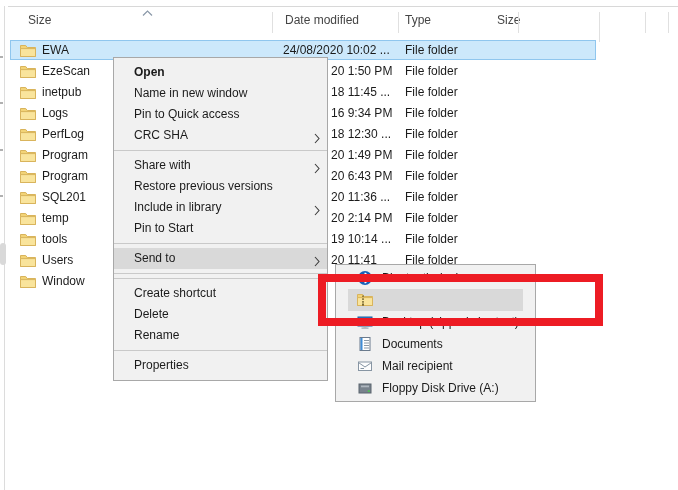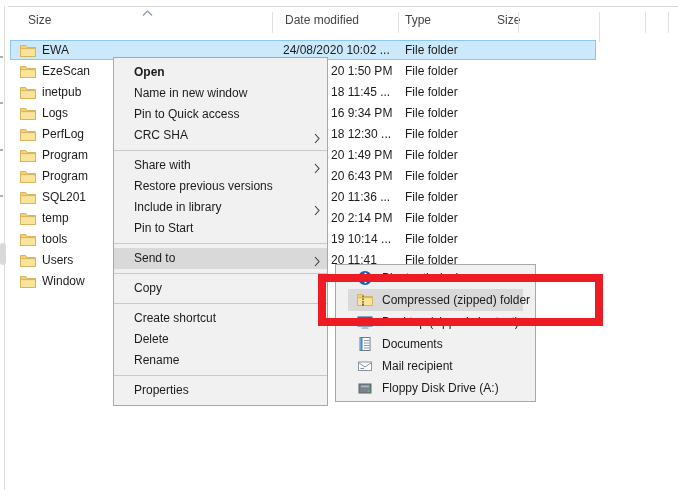--- a/index.html
+++ b/index.html
@@ -215,21 +215,20 @@
       <span class="arrow"><svg width="6" height="11">
             <path d="M1 1 L5 5.5 L1 10" stroke="#3c3c3c" stroke-width="1.1" fill="none"></path>
           </svg></span></div>
     <div class="mi"><span>Pin to Start</span></div>
     <div class="msep"></div>
     <div class="mi hl"><span>Send to</span>
       <span class="arrow"><svg width="6" height="11">
             <path d="M1 1 L5 5.5 L1 10" stroke="#3c3c3c" stroke-width="1.1" fill="none"></path>
           </svg></span></div>
     <div class="msep"></div>
-    <div class="mi"><span>Copy</span></div>
     <div class="msep"></div>
     <div class="mi"><span>Create shortcut</span></div>
     <div class="mi"><span>Delete</span></div>
     <div class="mi"><span>Rename</span></div>
     <div class="msep"></div>
     <div class="mi"><span>Properties</span></div>
   </div>
 
   <div class="smenu">
     <div class="si">
@@ -243,21 +242,20 @@
     </div>
     <div class="si hl">
       <span class="sicon">
         <svg width="16" height="16">
             <path d="M0.5 2.5 h5.2 l1.6 2 h8.2 v9 h-15 z" fill="#f2d377" stroke="#d9b45c"></path>
         <path d="M0.5 5.6 h15 v7.9 h-15 z" fill="#f9e49c" stroke="#d9b45c"></path>
         <line x1="6" y1="3.5" x2="6" y2="13.5" stroke="#7a6a33" stroke-width="1.6" stroke-dasharray="1.6 1.2"></line>
         <rect x="5" y="11.5" width="2" height="2" fill="#7a6a33"></rect>
           </svg>
       </span>
-      <span>Compressed (zipped) folder</span>
     </div>
     <div class="si">
       <span class="sicon">
         <svg width="16" height="16">
             <rect x="1" y="3" width="14" height="9" fill="#2f86d2" stroke="#1c5d9e"></rect>
         <rect x="6.5" y="12" width="3" height="1.5" fill="#9aa7b1"></rect>
             <rect x="4.5" y="13.5" width="7" height="1.2" fill="#9aa7b1"></rect>
           </svg>
       </span>
       <span>Desktop (zipped shortcut)</span>

